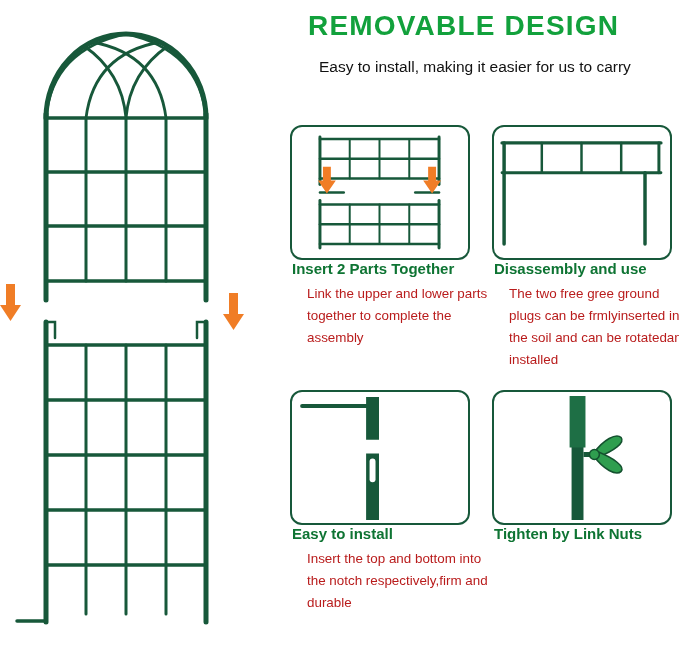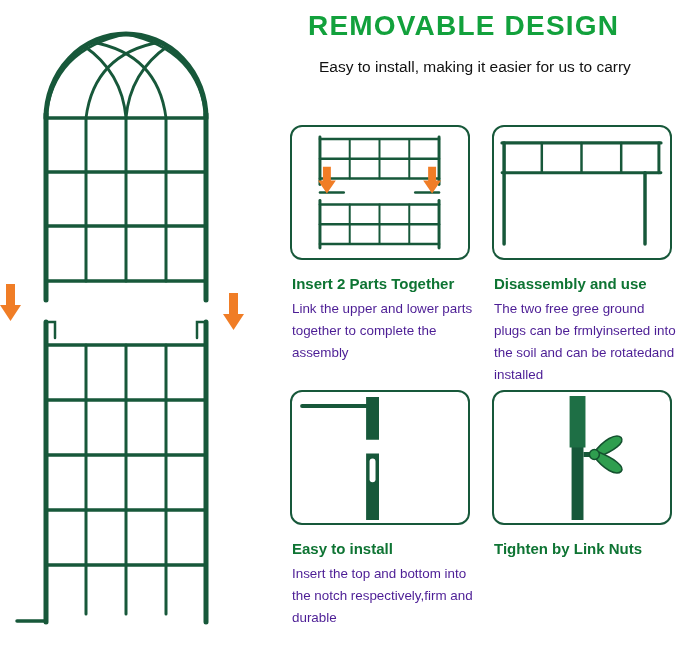--- a/index.html
+++ b/index.html
@@ -27,26 +27,26 @@
   .f1 { left:202px; top:125px; }
   .f2 { left:0;   top:390px; }
   .f3 { left:202px; top:390px; }
   .thumb {
     width:180px; height:135px;
     border:2.5px solid #17583a; border-radius:12px;
     overflow:hidden; background:#fff;
   }
   .thumb svg { display:block; width:175px; height:130px; }
   .feature h3 {
-    margin:15px 0 6px 2px;
+    margin:0 0 6px 2px;
     font-size:15px; font-weight:bold; color:#0e7433;
   }
   .feature p {
-    margin-left:2px; width:184px;
-    font-size:13.4px; line-height:22px; color:#4c1d95;
+    margin-left:17px; width:184px;
+    font-size:13.4px; line-height:22px; color:#b91c1c;
   }
 </style>
 </head>
 <body>
 
 <div class="page">
 
   <div class="trellis-panel">
     <svg viewBox="0 0 270 663" width="270" height="663">
       <g stroke="#17583a" fill="none" stroke-linecap="round">

